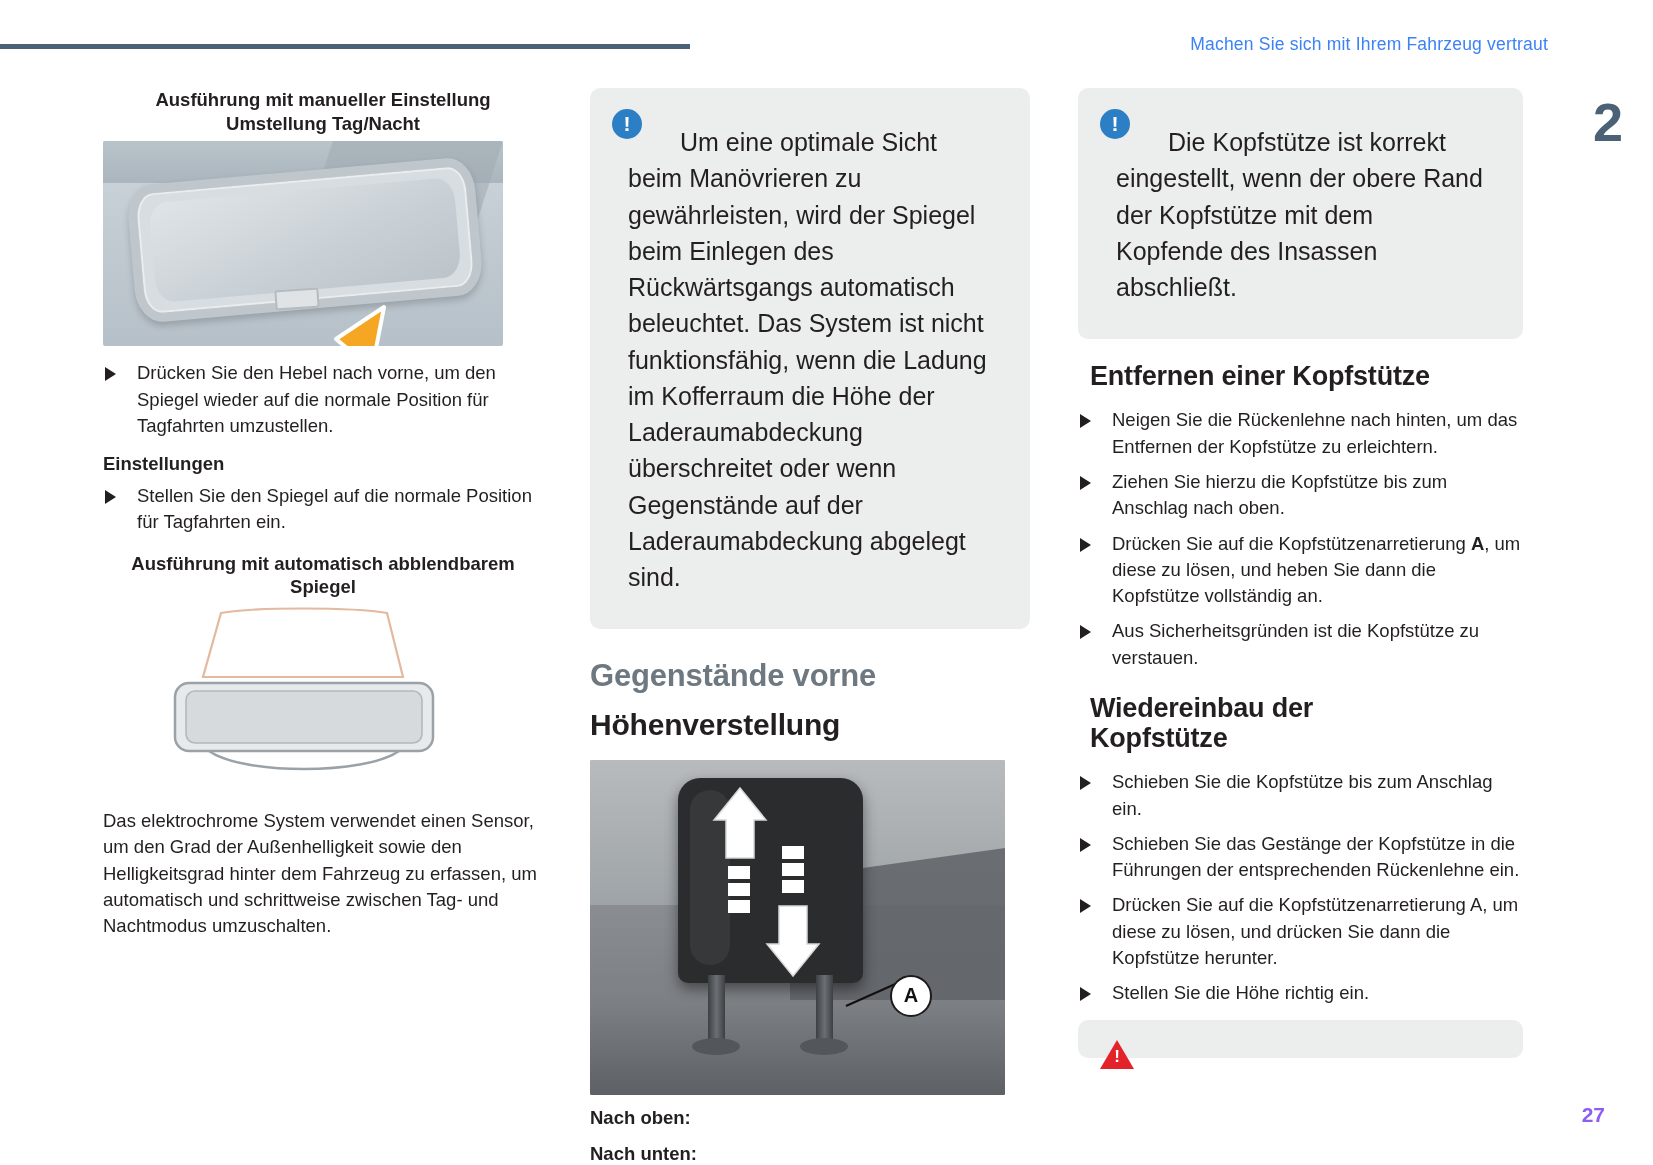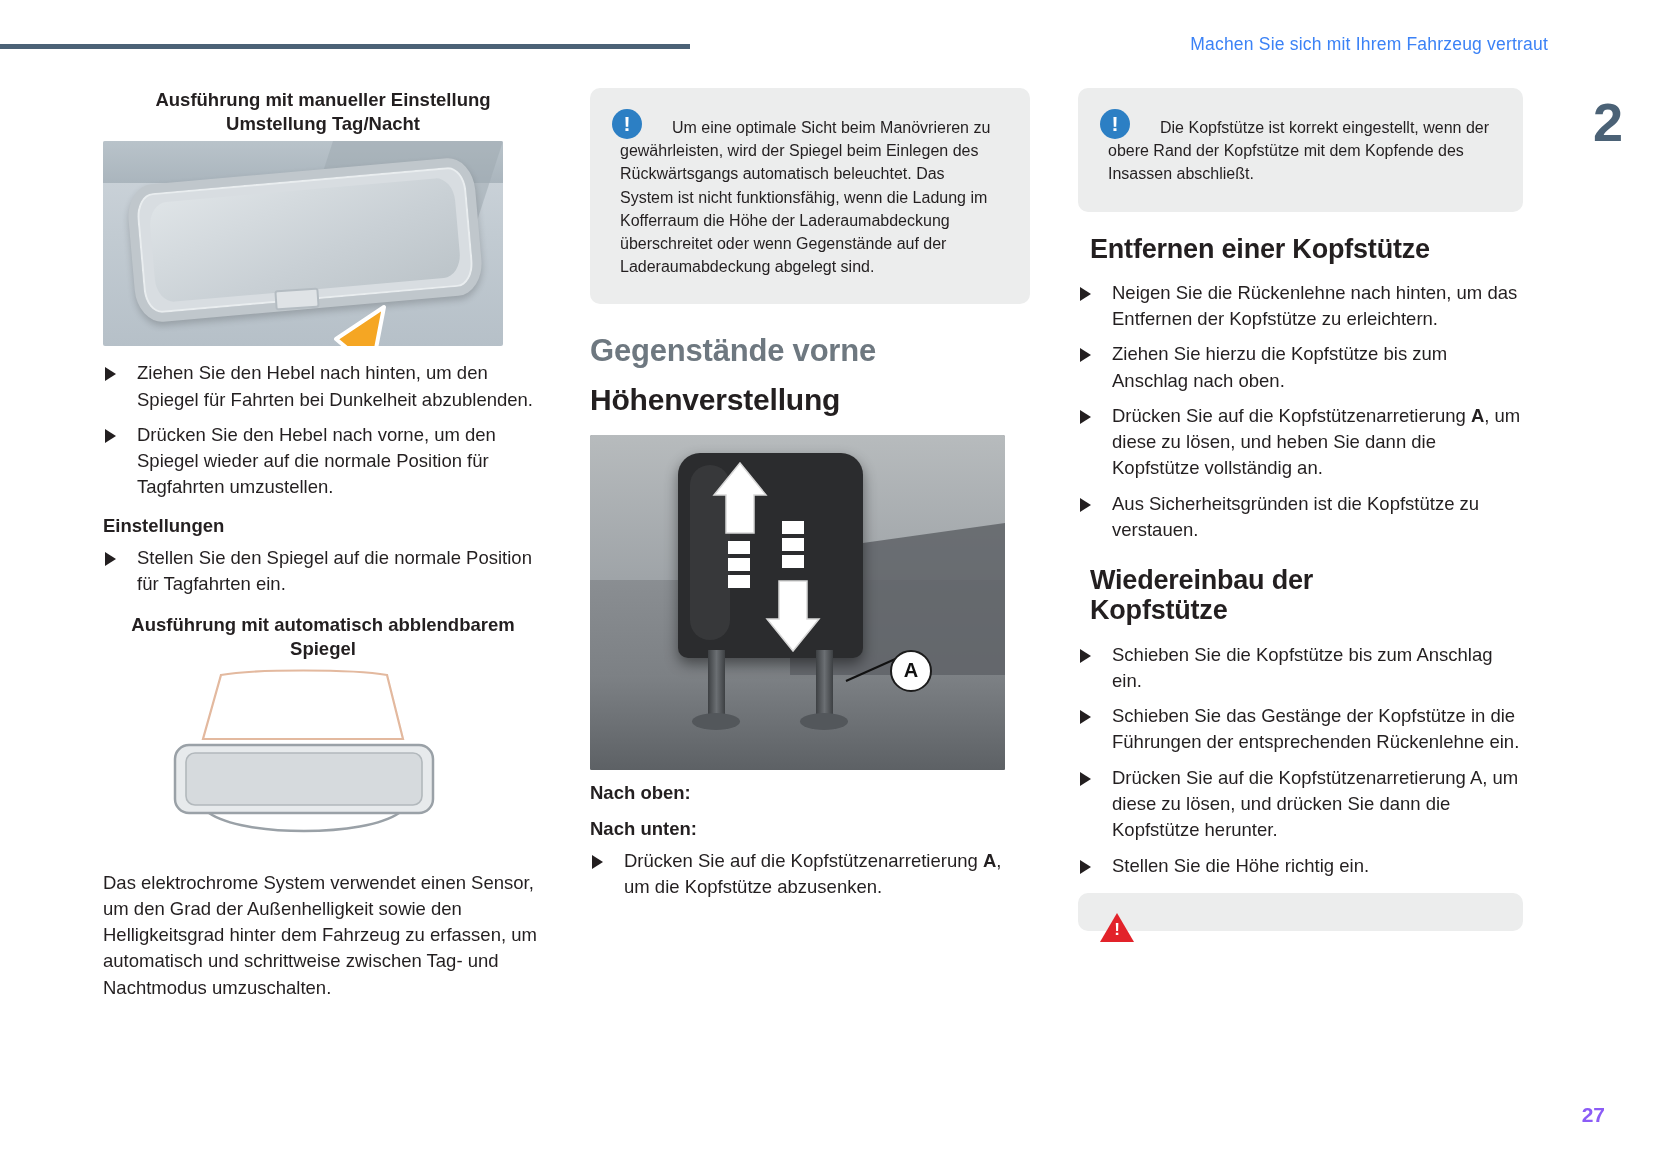--- a/index.html
+++ b/index.html
@@ -129,23 +129,23 @@
 
   
   .callout {
     position: relative;
     background: #eceded;
     border-radius: 10px;
     padding: 20px 22px 18px 22px;
     box-sizing: border-box;
   }
   .callout p {
-    font-size: 16px;
+    font-size: 25px;
     line-height: 1.45;
-    margin: 8px;
+    margin: 16px;
     text-indent: 52px;
   }
   .callout .badge {
     position: absolute;
     left: 22px;
     top: 21px;
     width: 30px;
     height: 30px;
     border-radius: 50%;
     background: #2c7fc4;
@@ -350,21 +350,20 @@
       <div class="mirror-body">
         <div class="mirror-glass"></div>
       </div>
       <div class="lever"></div>
       <svg class="arrow-hook" viewBox="0 0 125 80">
         <path d="M8 66 C 22 80, 52 78, 70 58 L 58 48 L 106 16 L 96 68 L 84 58 C 62 88, 24 88, 4 74 Z" fill="#f5a623" stroke="#ffffff" stroke-width="4" stroke-linejoin="round"></path>
       </svg>
     </div>
 
     <ul class="bullets">
-      <li><span class="tri"></span><span>Ziehen Sie den Hebel nach hinten, um den Spiegel für Fahrten bei Dunkelheit abzublenden.</span></li>
       <li><span class="tri"></span><span>Drücken Sie den Hebel nach vorne, um den Spiegel wieder auf die normale Position für Tagfahrten umzustellen.</span></li>
     </ul>
 
     <div class="strong-label">Einstellungen</div>
 
     <ul class="bullets">
       <li><span class="tri"></span><span>Stellen Sie den Spiegel auf die normale Position für Tagfahrten ein.</span></li>
     </ul>
 
     <h3 class="sub" style="margin-top:16px">

